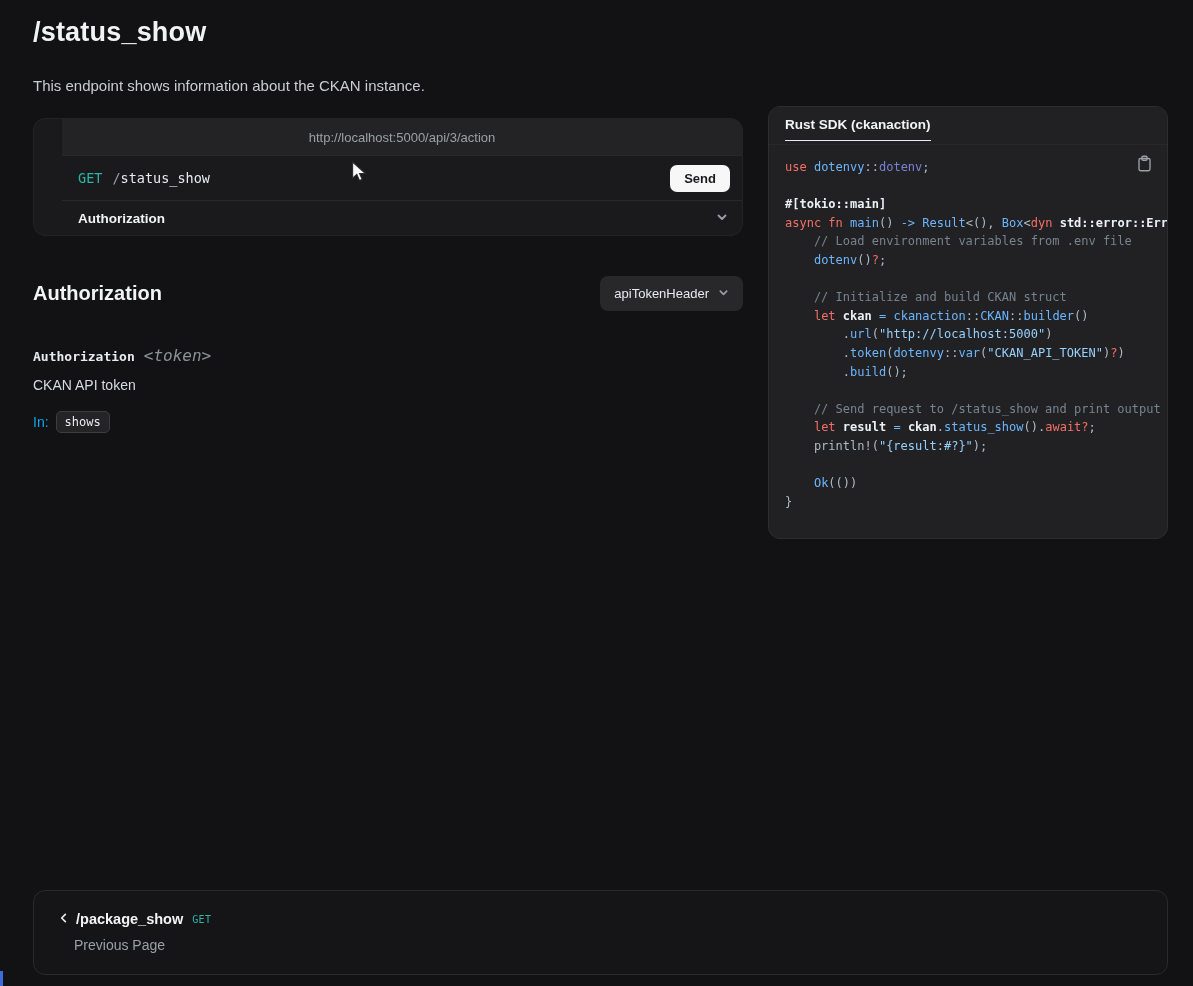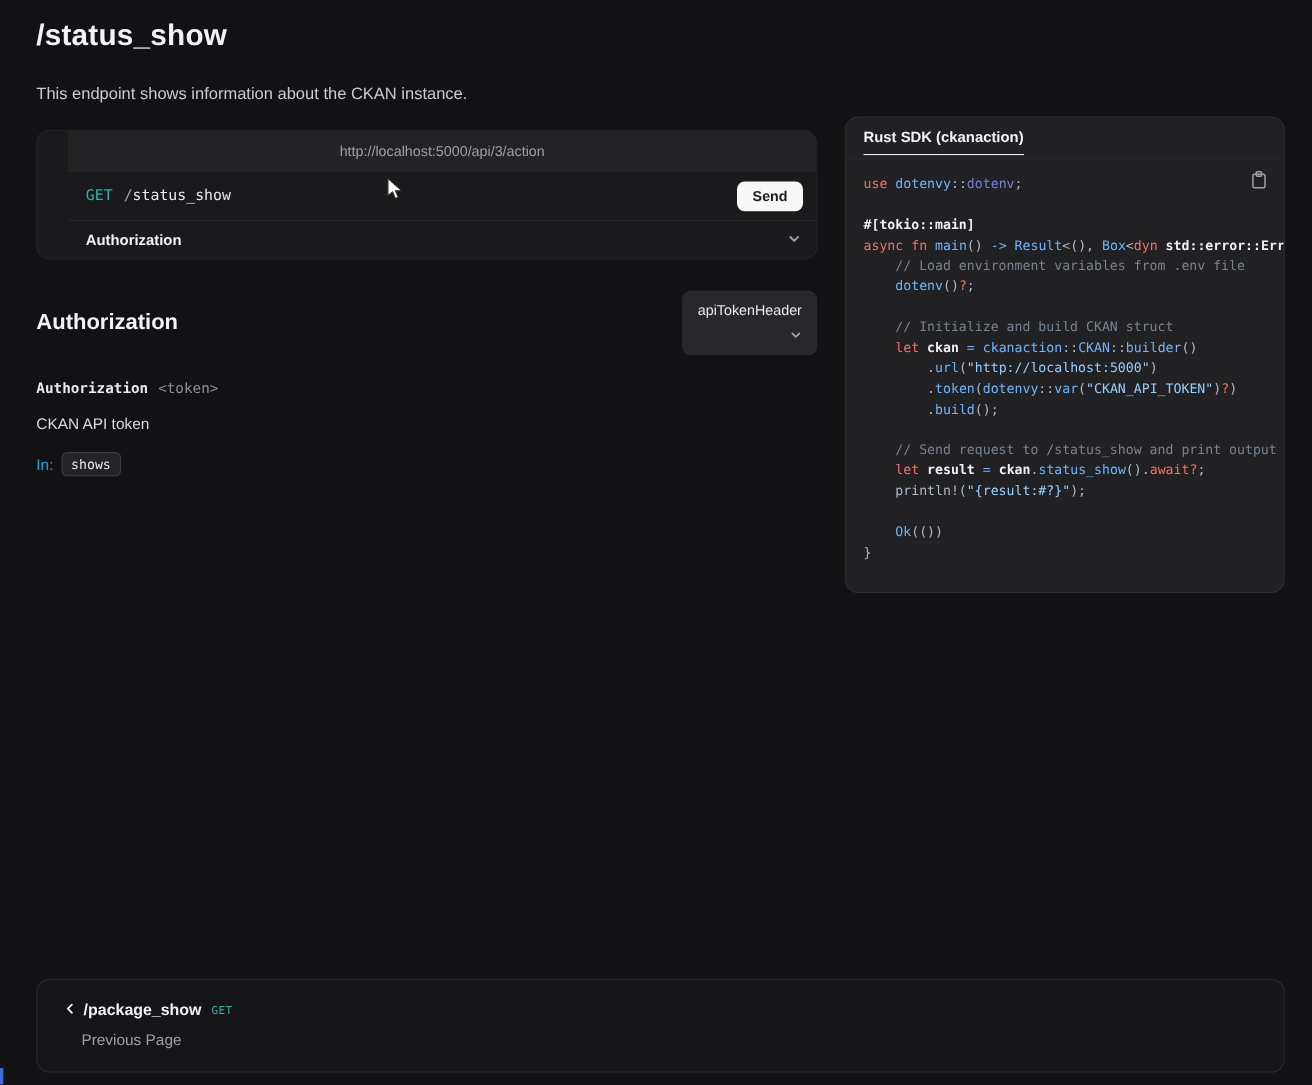--- a/index.html
+++ b/index.html
@@ -53,25 +53,25 @@
   .chev{stroke:#9aa0a6;stroke-width:1.8;fill:none;stroke-linecap:round;stroke-linejoin:round;}
 
   .auth-header-row{
     position:absolute;left:33px;top:275px;width:710px;height:37px;
     display:flex;align-items:center;justify-content:space-between;
   }
   .auth-heading{font-size:20px;font-weight:bold;}
   .auth-dropdown{
     background:var(--dd-bg);border:none;border-radius:8px;color:#e8eaed;
     font-size:13px;display:flex;align-items:flex-end;gap:9px;padding:10px 14px;
-    font-family:"Liberation Sans",sans-serif;cursor:pointer;flex-direction:column;
+    font-family:"Liberation Sans",sans-serif;cursor:pointer;
   }
   .param-name-row{position:absolute;left:33px;top:346px;font-size:13px;}
   .param-name{font-weight:bold;color:#e8eaed;}
-  .param-type{font-size:13px;color:var(--faint);margin-left:9px;}
+  .param-type{font-size:16px;color:var(--faint);margin-left:9px;font-style:italic;}
   .param-desc{position:absolute;left:33px;top:377px;font-size:14px;color:#d8dbde;}
   .param-in-row{position:absolute;left:33px;top:411px;display:flex;align-items:center;gap:7px;}
   .in-label{font-size:14px;color:#0ea5e9;}
   .in-badge{
     font-size:12px;color:#e8eaed;background:var(--badge-bg);
     border:1px solid var(--badge-border);border-radius:5px;padding:3px 8px;
   }
 
   
   .code-panel{

